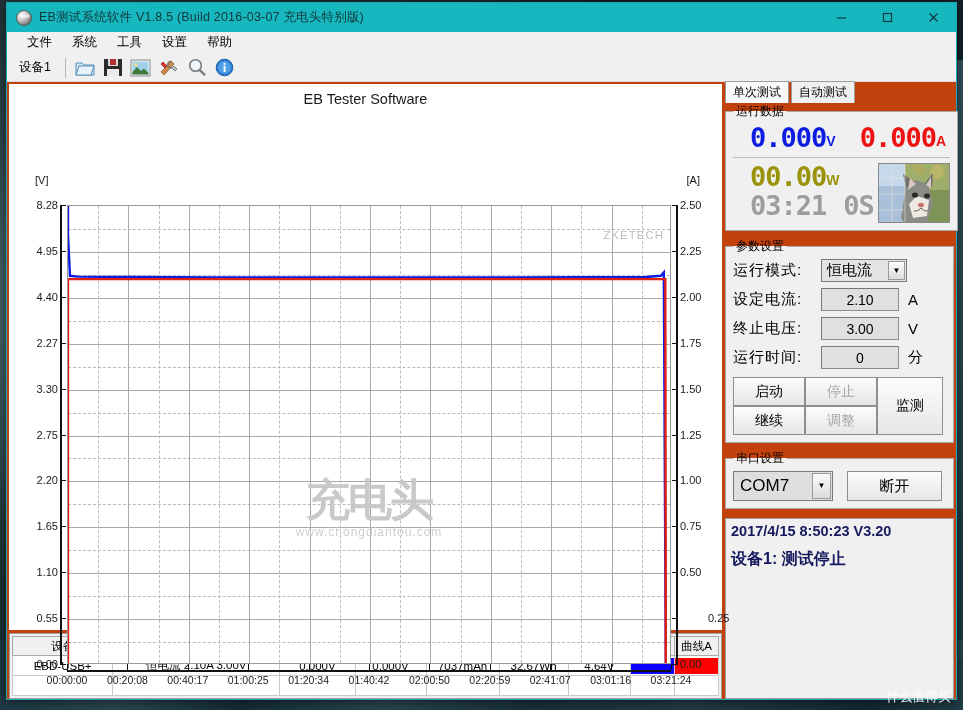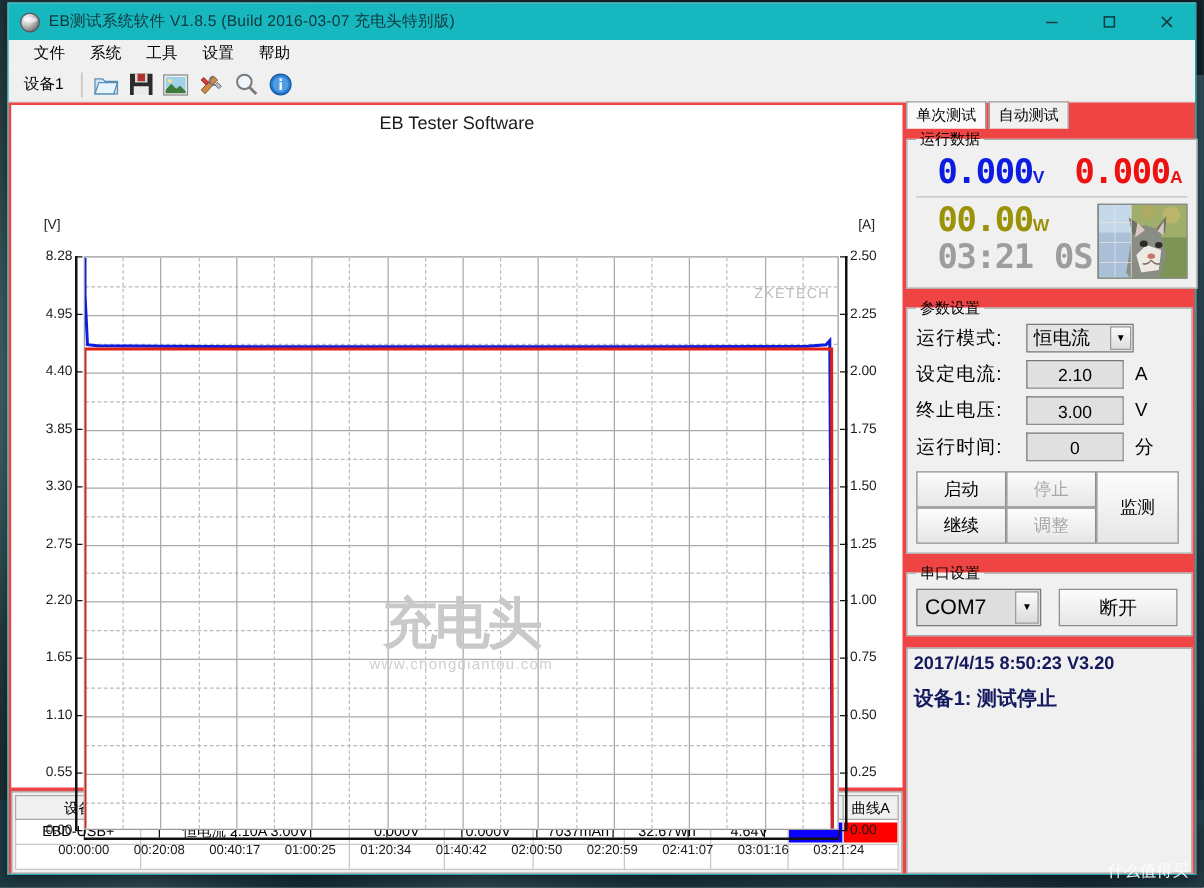--- a/index.html
+++ b/index.html
@@ -83,21 +83,21 @@
   }
   #device-tab-label {
     font-size:12.5px; padding:2px 7px 3px 7px; color:#000;
     border:1px solid transparent;
   }
   .tb-sep { width:1px; height:20px; background:#b5b5b5; margin:0 4px; }
   .tb-btn { width:26px; height:24px; display:flex; align-items:center; justify-content:center; }
 
   
   #main {
-    flex:1 1 auto; display:flex; min-height:0; background:#ef4444;
+    flex:1 1 auto; display:flex; min-height:0; background:#c2410c;
     padding:2px 2px 0 2px;
   }
   #left-col { width:713px; display:flex; flex-direction:column; min-width:0; }
   #right-col { width:232px; display:flex; flex-direction:column; padding-left:3px; }
 
   
   #chart-panel {
     flex:1 1 auto; background:#ffffff; position:relative;
     margin:0 0 0 0;
   }
@@ -432,21 +432,21 @@
               <div class="ytick ytick-right" style="top: 0px;">2.50</div>
               <div class="tick-mark-r" style="top: 0px; margin-left: 1px;"></div>
               <div class="ytick ytick-left" style="top: 45.9px;">4.95</div>
               <div class="tick-mark-l" style="top: 45.9px; right: 100%; margin-right: 1px;"></div>
               <div class="ytick ytick-right" style="top: 45.9px;">2.25</div>
               <div class="tick-mark-r" style="top: 45.9px; margin-left: 1px;"></div>
               <div class="ytick ytick-left" style="top: 91.8px;">4.40</div>
               <div class="tick-mark-l" style="top: 91.8px; right: 100%; margin-right: 1px;"></div>
               <div class="ytick ytick-right" style="top: 91.8px;">2.00</div>
               <div class="tick-mark-r" style="top: 91.8px; margin-left: 1px;"></div>
-              <div class="ytick ytick-left" style="top: 137.7px;">3.85</div>
+              <div class="ytick ytick-left" style="top: 137.7px;">2.27</div>
               <div class="tick-mark-l" style="top: 137.7px; right: 100%; margin-right: 1px;"></div>
               <div class="ytick ytick-right" style="top: 137.7px;">1.75</div>
               <div class="tick-mark-r" style="top: 137.7px; margin-left: 1px;"></div>
               <div class="ytick ytick-left" style="top: 183.6px;">3.30</div>
               <div class="tick-mark-l" style="top: 183.6px; right: 100%; margin-right: 1px;"></div>
               <div class="ytick ytick-right" style="top: 183.6px;">1.50</div>
               <div class="tick-mark-r" style="top: 183.6px; margin-left: 1px;"></div>
               <div class="ytick ytick-left" style="top: 229.5px;">2.75</div>
               <div class="tick-mark-l" style="top: 229.5px; right: 100%; margin-right: 1px;"></div>
               <div class="ytick ytick-right" style="top: 229.5px;">1.25</div>
@@ -458,21 +458,21 @@
               <div class="ytick ytick-left" style="top: 321.3px;">1.65</div>
               <div class="tick-mark-l" style="top: 321.3px; right: 100%; margin-right: 1px;"></div>
               <div class="ytick ytick-right" style="top: 321.3px;">0.75</div>
               <div class="tick-mark-r" style="top: 321.3px; margin-left: 1px;"></div>
               <div class="ytick ytick-left" style="top: 367.2px;">1.10</div>
               <div class="tick-mark-l" style="top: 367.2px; right: 100%; margin-right: 1px;"></div>
               <div class="ytick ytick-right" style="top: 367.2px;">0.50</div>
               <div class="tick-mark-r" style="top: 367.2px; margin-left: 1px;"></div>
               <div class="ytick ytick-left" style="top: 413.1px;">0.55</div>
               <div class="tick-mark-l" style="top: 413.1px; right: 100%; margin-right: 1px;"></div>
-              <div class="ytick ytick-right" style="top: 413.1px;">0.25</div>
+              <div class="ytick ytick-right" style="top: 413.1px; margin-left: 28px;">0.25</div>
               <div class="tick-mark-r" style="top: 413.1px; margin-left: 1px;"></div>
               <div class="ytick ytick-left" style="top: 459px;">0.00</div>
               <div class="tick-mark-l" style="top: 459px; right: 100%; margin-right: 1px;"></div>
               <div class="ytick ytick-right" style="top: 459px;">0.00</div>
               <div class="tick-mark-r" style="top: 459px; margin-left: 1px;"></div>
             </div>
         </div>
 
         <div id="x-axis">
           <div id="x-axis-line"></div>

